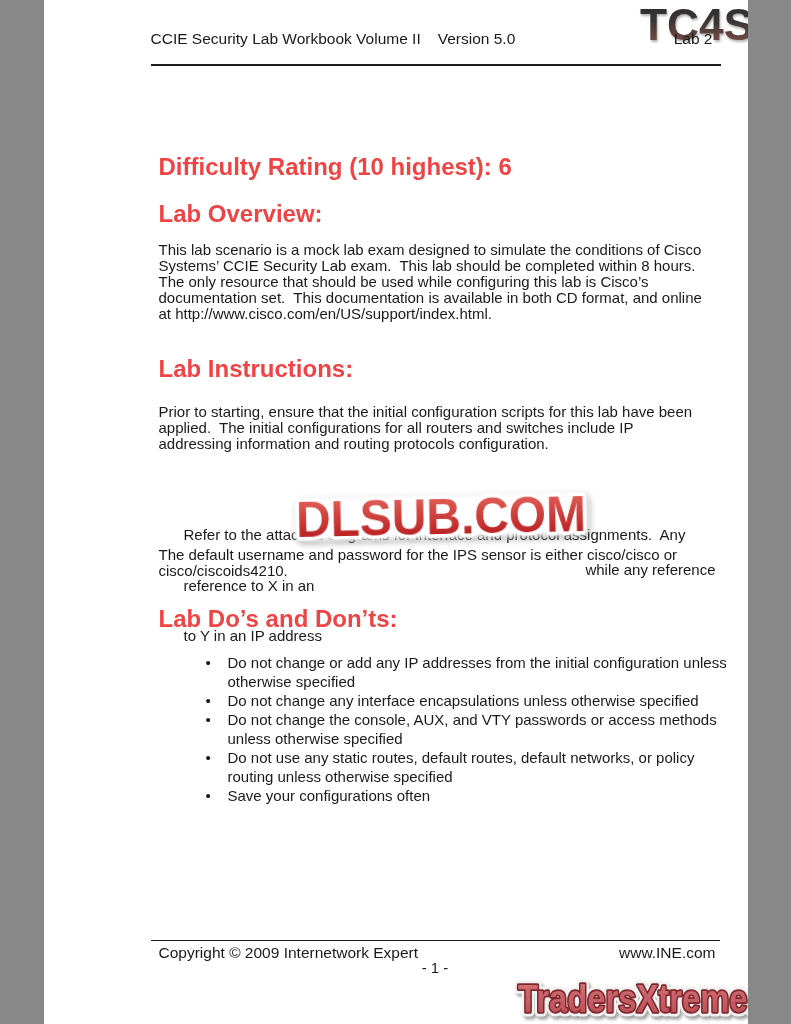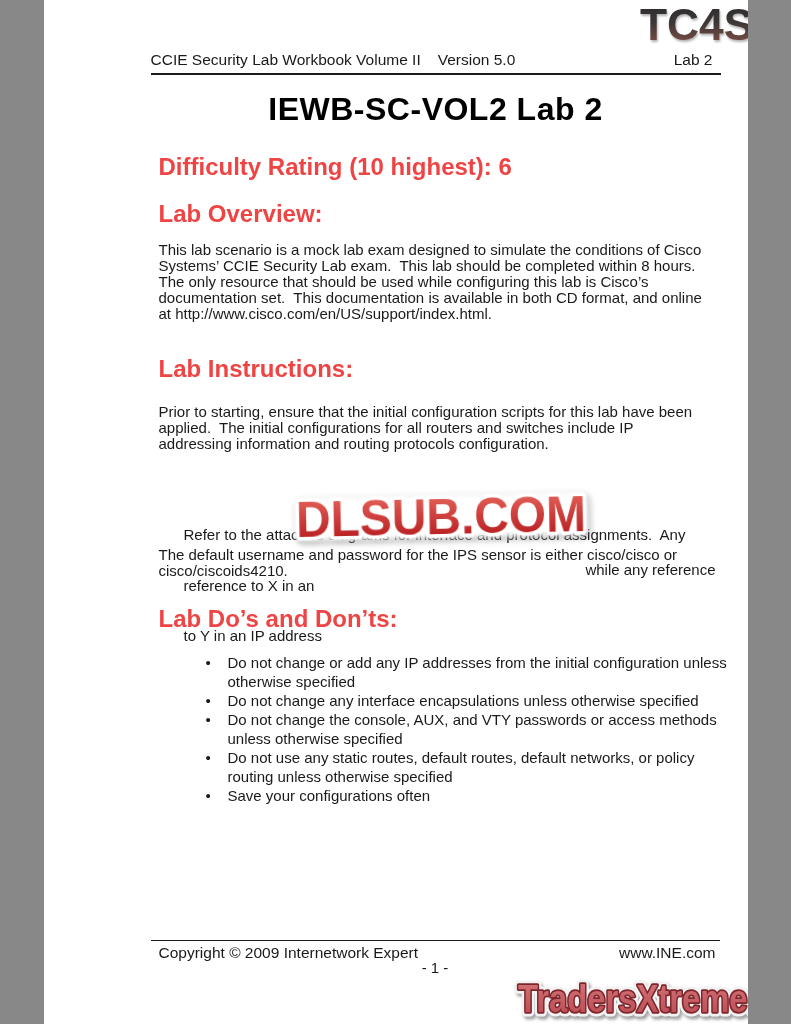--- a/index.html
+++ b/index.html
@@ -6,23 +6,23 @@
   html,body { background:#888; }
   body { font-family:"Liberation Sans","DejaVu Sans",sans-serif; }
   .page {
     position:relative; width:704px; height:1024px; margin:0 auto;
     background:#ffffff; overflow:hidden; color:#1a1a1a;
   }
   .abs { position:absolute; }
 
   
   .header-row {
-    left:107px; top:51px; width:570px; height:24px;
+    left:107px; top:42px; width:570px; height:24px;
     border-bottom:2px solid #1a1a1a;
-    display:flex; justify-content:space-between; align-items:flex-start;
+    display:flex; justify-content:space-between; align-items:flex-end;
     font-size:15.5px; padding-bottom:16px;
   }
   .header-left span { display:inline-block; }
   .header-version { margin-left:17px; }
   .header-lab { margin-right:8px; }
 
   
   .doc-title {
     left:107px; top:91px; width:570px; text-align:center;
     font-size:32px; font-weight:bold; color:#000; letter-spacing:0.5px;
@@ -96,21 +96,20 @@
     <text x="100" y="40" text-anchor="middle" font-size="44" textLength="192" lengthAdjust="spacingAndGlyphs" fill="url(#tc4sGrad)">TC4S.net</text>
   </svg>
 
   <div class="abs header-row">
     <div class="header-left">
       <span>CCIE Security Lab Workbook Volume II</span><span class="header-version">Version 5.0</span>
     </div>
     <div class="header-lab">Lab 2</div>
   </div>
 
-  <div class="abs doc-title">IEWB-SC-VOL2 Lab 2</div>
 
   <div class="abs h-bold h-difficulty">Difficulty Rating (10 highest): 6</div>
 
   <div class="abs h-bold h-overview">Lab Overview:</div>
   <div class="abs para p-overview">This lab scenario is a mock lab exam designed to simulate the conditions of Cisco Systems’ CCIE Security Lab exam.  This lab should be completed within 8 hours.  The only resource that should be used while configuring this lab is Cisco’s documentation set.  This documentation is available in both CD format, and online at http://www.cisco.com/en/US/support/index.html.</div>
 
   <div class="abs h-bold h-instructions">Lab Instructions:</div>
   <div class="abs para p-inst1">Prior to starting, ensure that the initial configuration scripts for this lab have been applied.  The initial configurations for all routers and switches include IP addressing information and routing protocols configuration.</div>
 
   <div class="abs para p-inst2">

